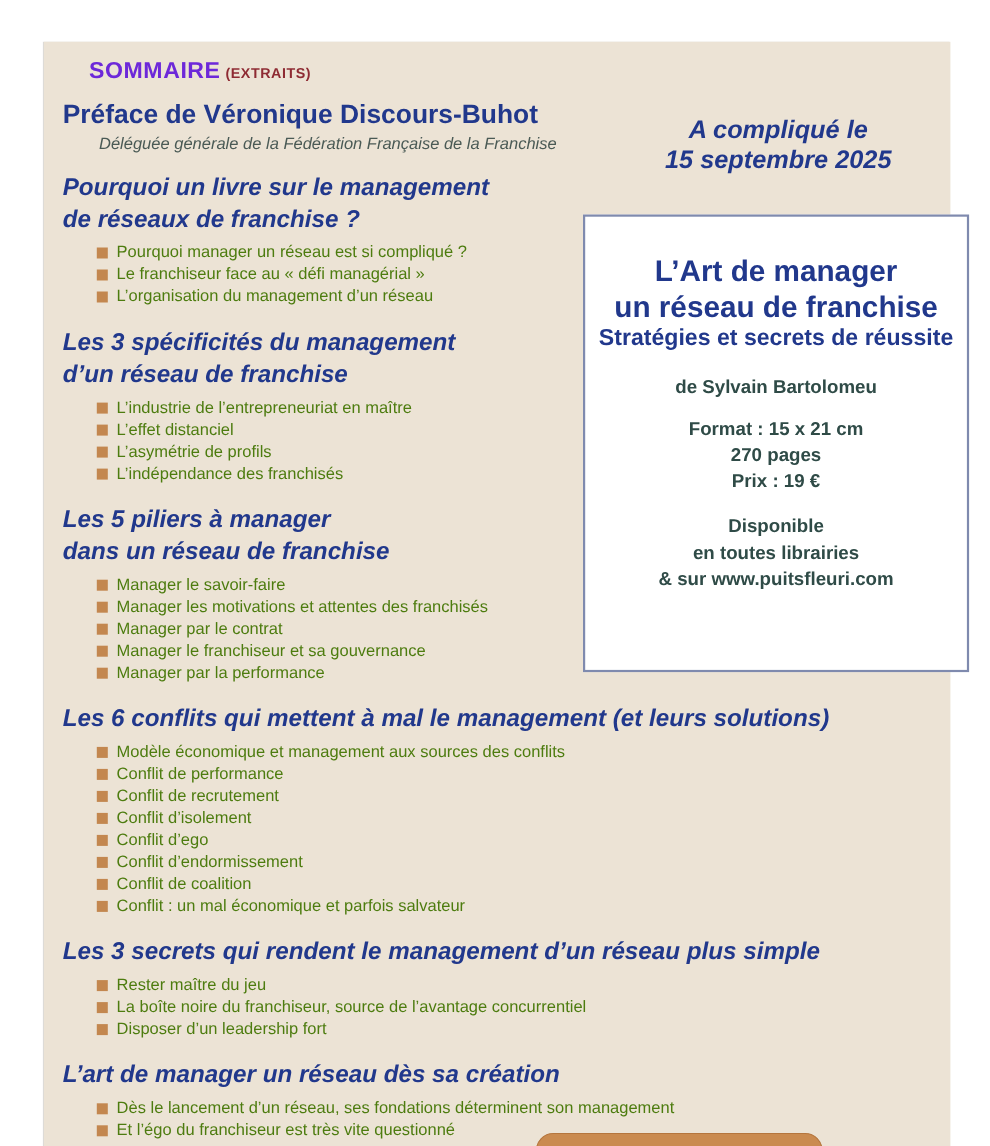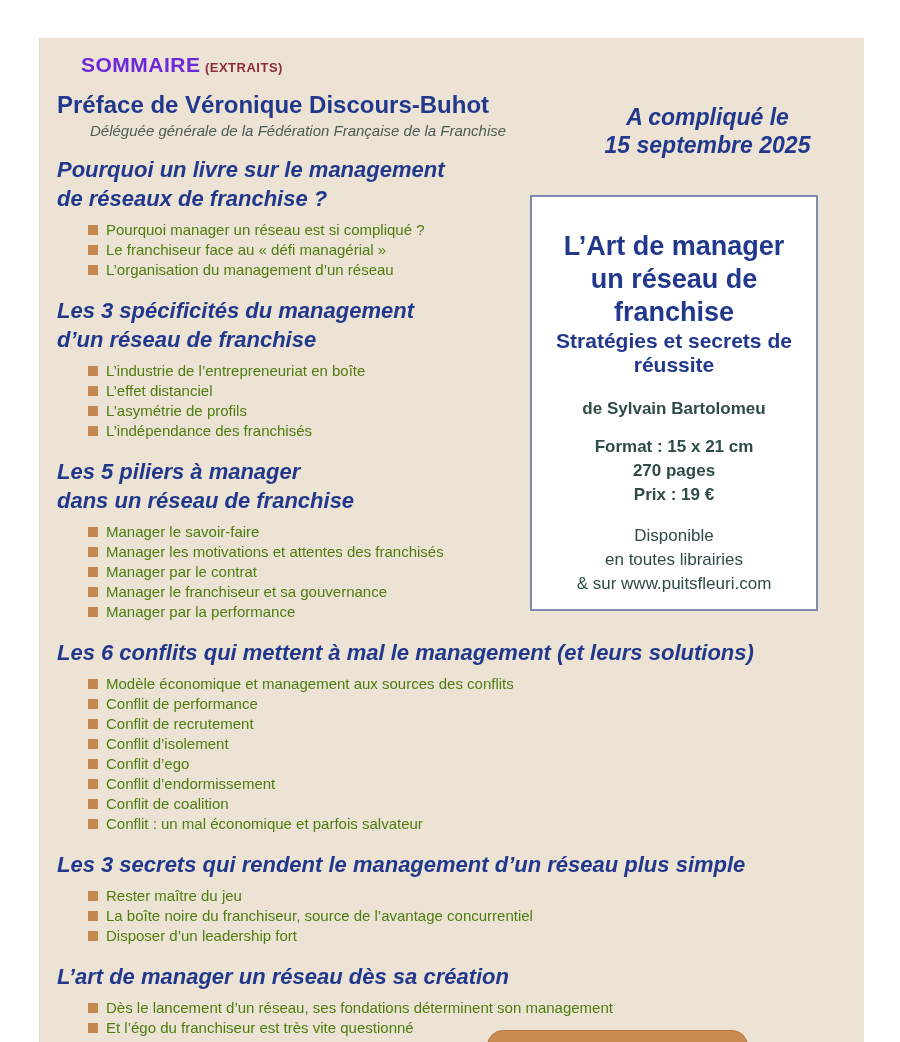--- a/index.html
+++ b/index.html
@@ -90,21 +90,21 @@
     color: #21388c;
     font-size: 23px;
     line-height: 28px;
     font-weight: bold;
     font-style: italic;
   }
   .book-card {
     position: absolute;
     left: 530px;
     top: 195px;
-    width: 288px;
+    width: 351px;
     height: 416px;
     background: #ffffff;
     border: 2px solid #7f8aae;
     text-align: center;
     padding-top: 33px;
   }
   .card-title {
     color: #21388c;
     font-size: 27px;
     line-height: 33px;
@@ -125,21 +125,21 @@
   .card-specs {
     color: #2f4b47;
     font-size: 17px;
     font-weight: bold;
     line-height: 24px;
     margin-top: 16px;
   }
   .card-availability {
     color: #2f4b47;
     font-size: 17px;
-    font-weight: normal;
+    font-weight: bold;
     line-height: 24px;
     margin-top: 17px;
   }
   .order-button {
     position: absolute;
     left: 487px;
     top: 1030px;
     width: 261px;
     height: 44px;
     background: #ca8b50;
@@ -184,21 +184,21 @@
             </ul>
           </div>
           <div class="section">
             <div class="section-title">
               <div>Les 3 spécificités du management</div>
               <div>d’un réseau de franchise</div>
             </div>
             <ul class="items">
               <li class="item">
                 <span class="bullet"></span>
-                <span>L’industrie de l’entrepreneuriat en boîte</span>
+                <span>L’industrie de l’entrepreneuriat en maître</span>
               </li>
               <li class="item">
                 <span class="bullet"></span>
                 <span>L’effet distanciel</span>
               </li>
               <li class="item">
                 <span class="bullet"></span>
                 <span>L’asymétrie de profils</span>
               </li>
               <li class="item">

